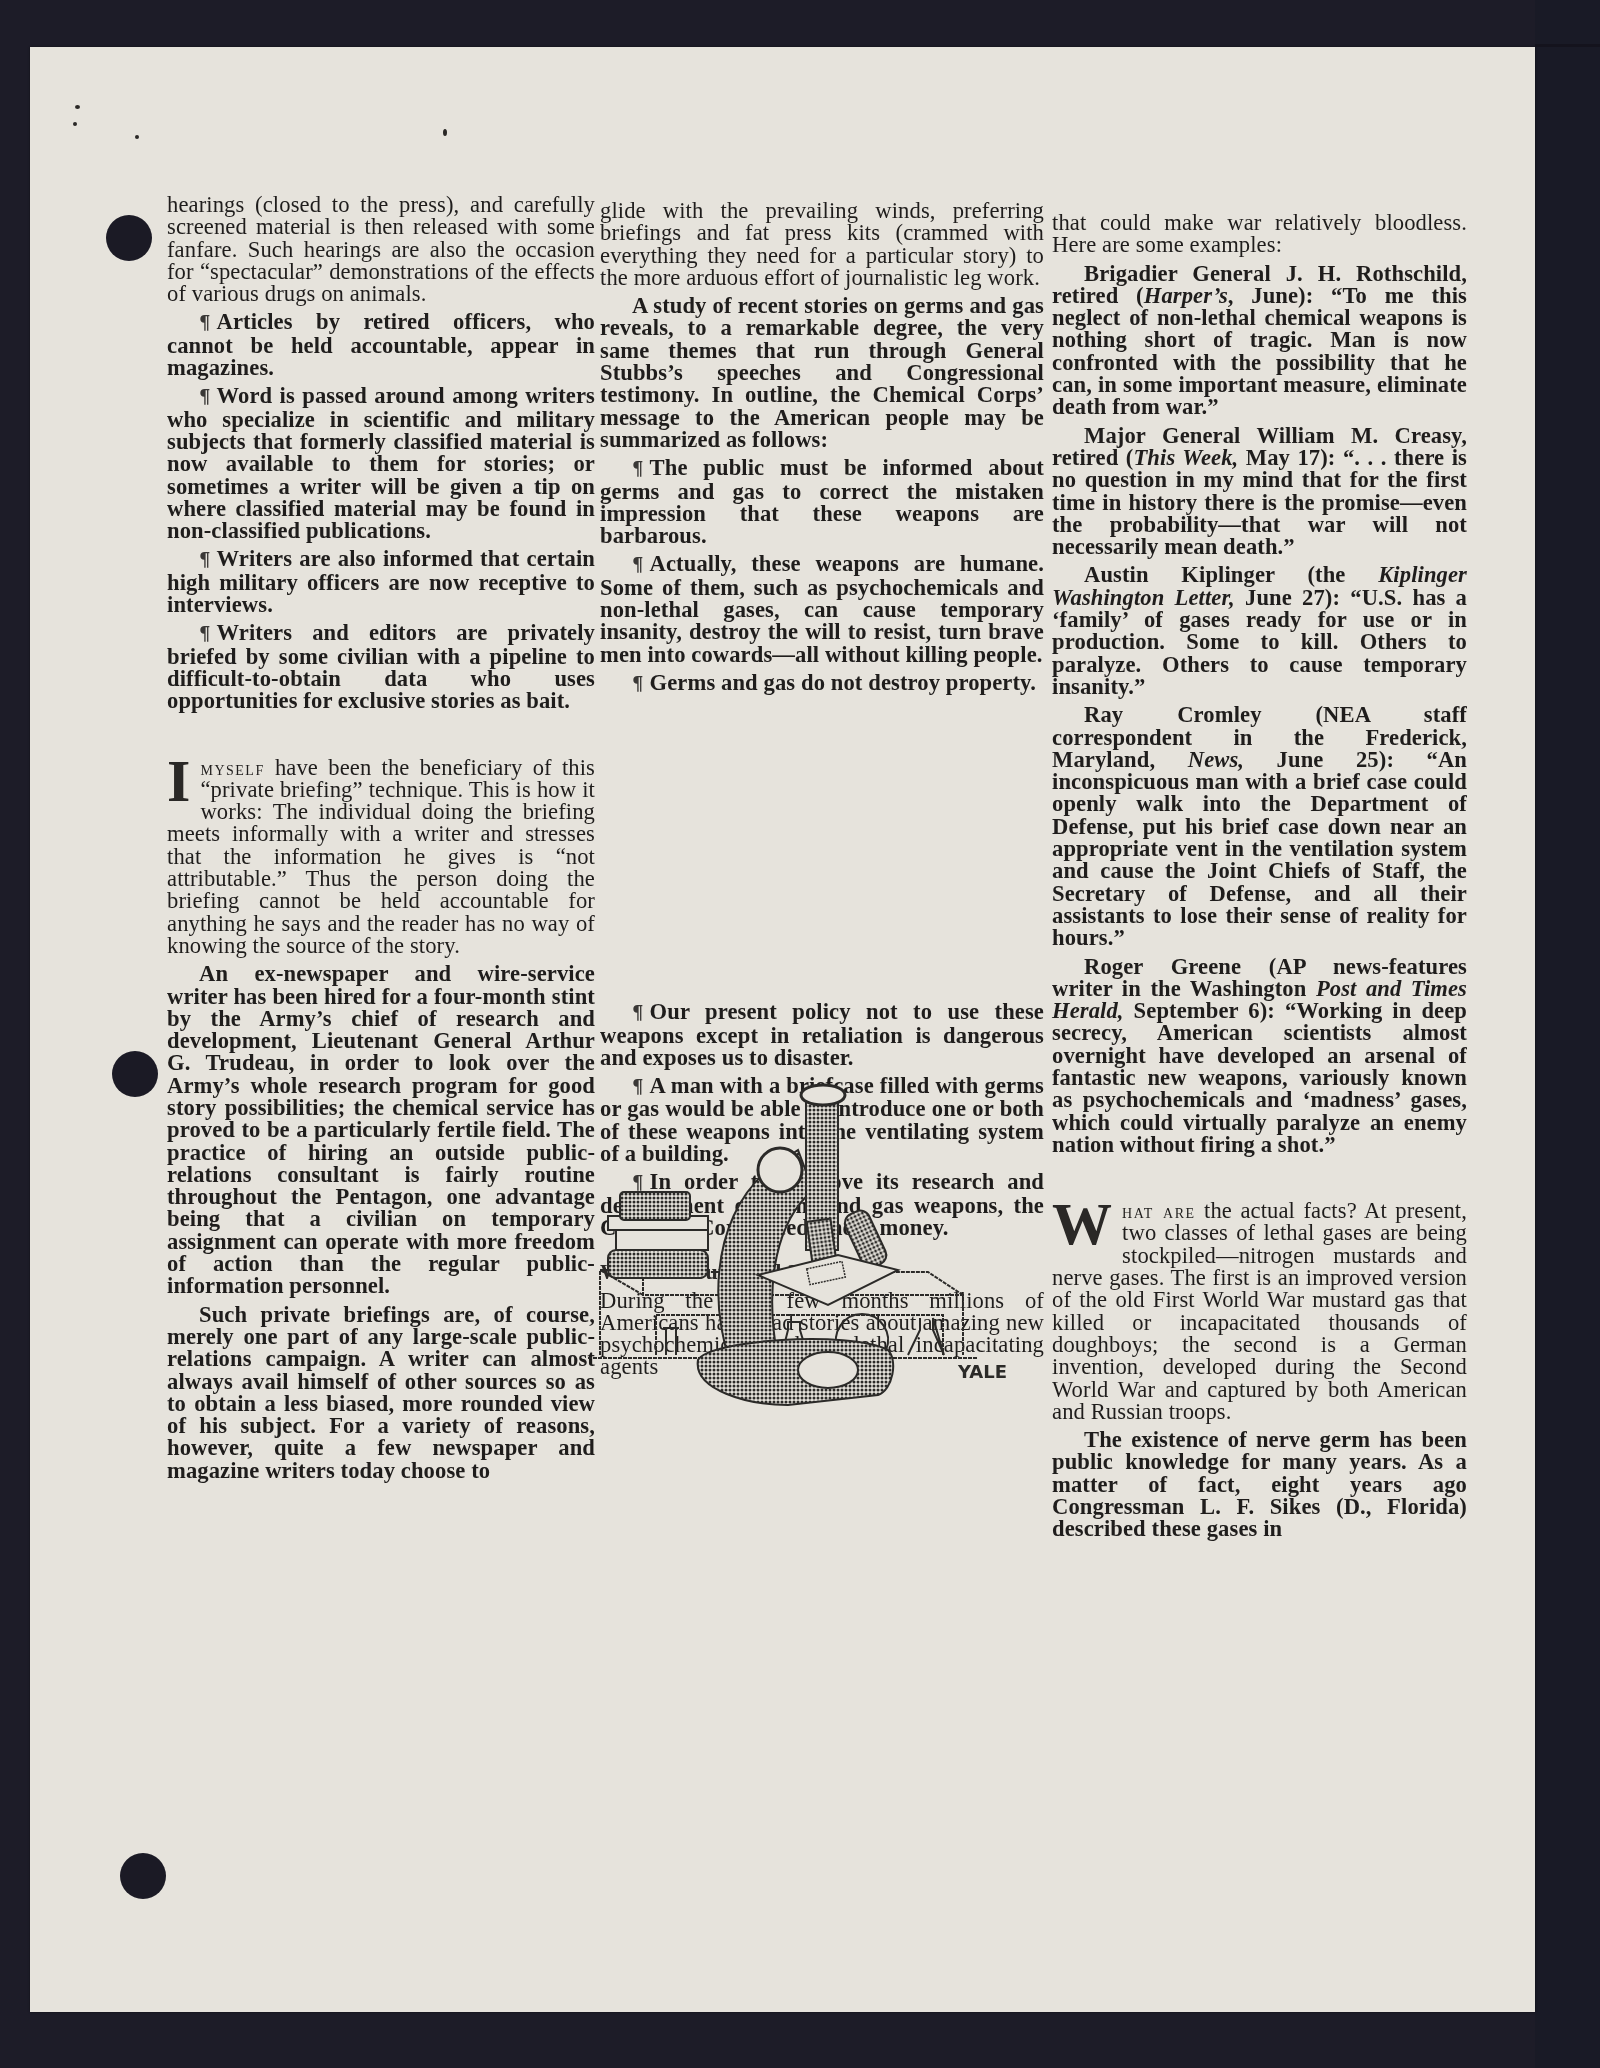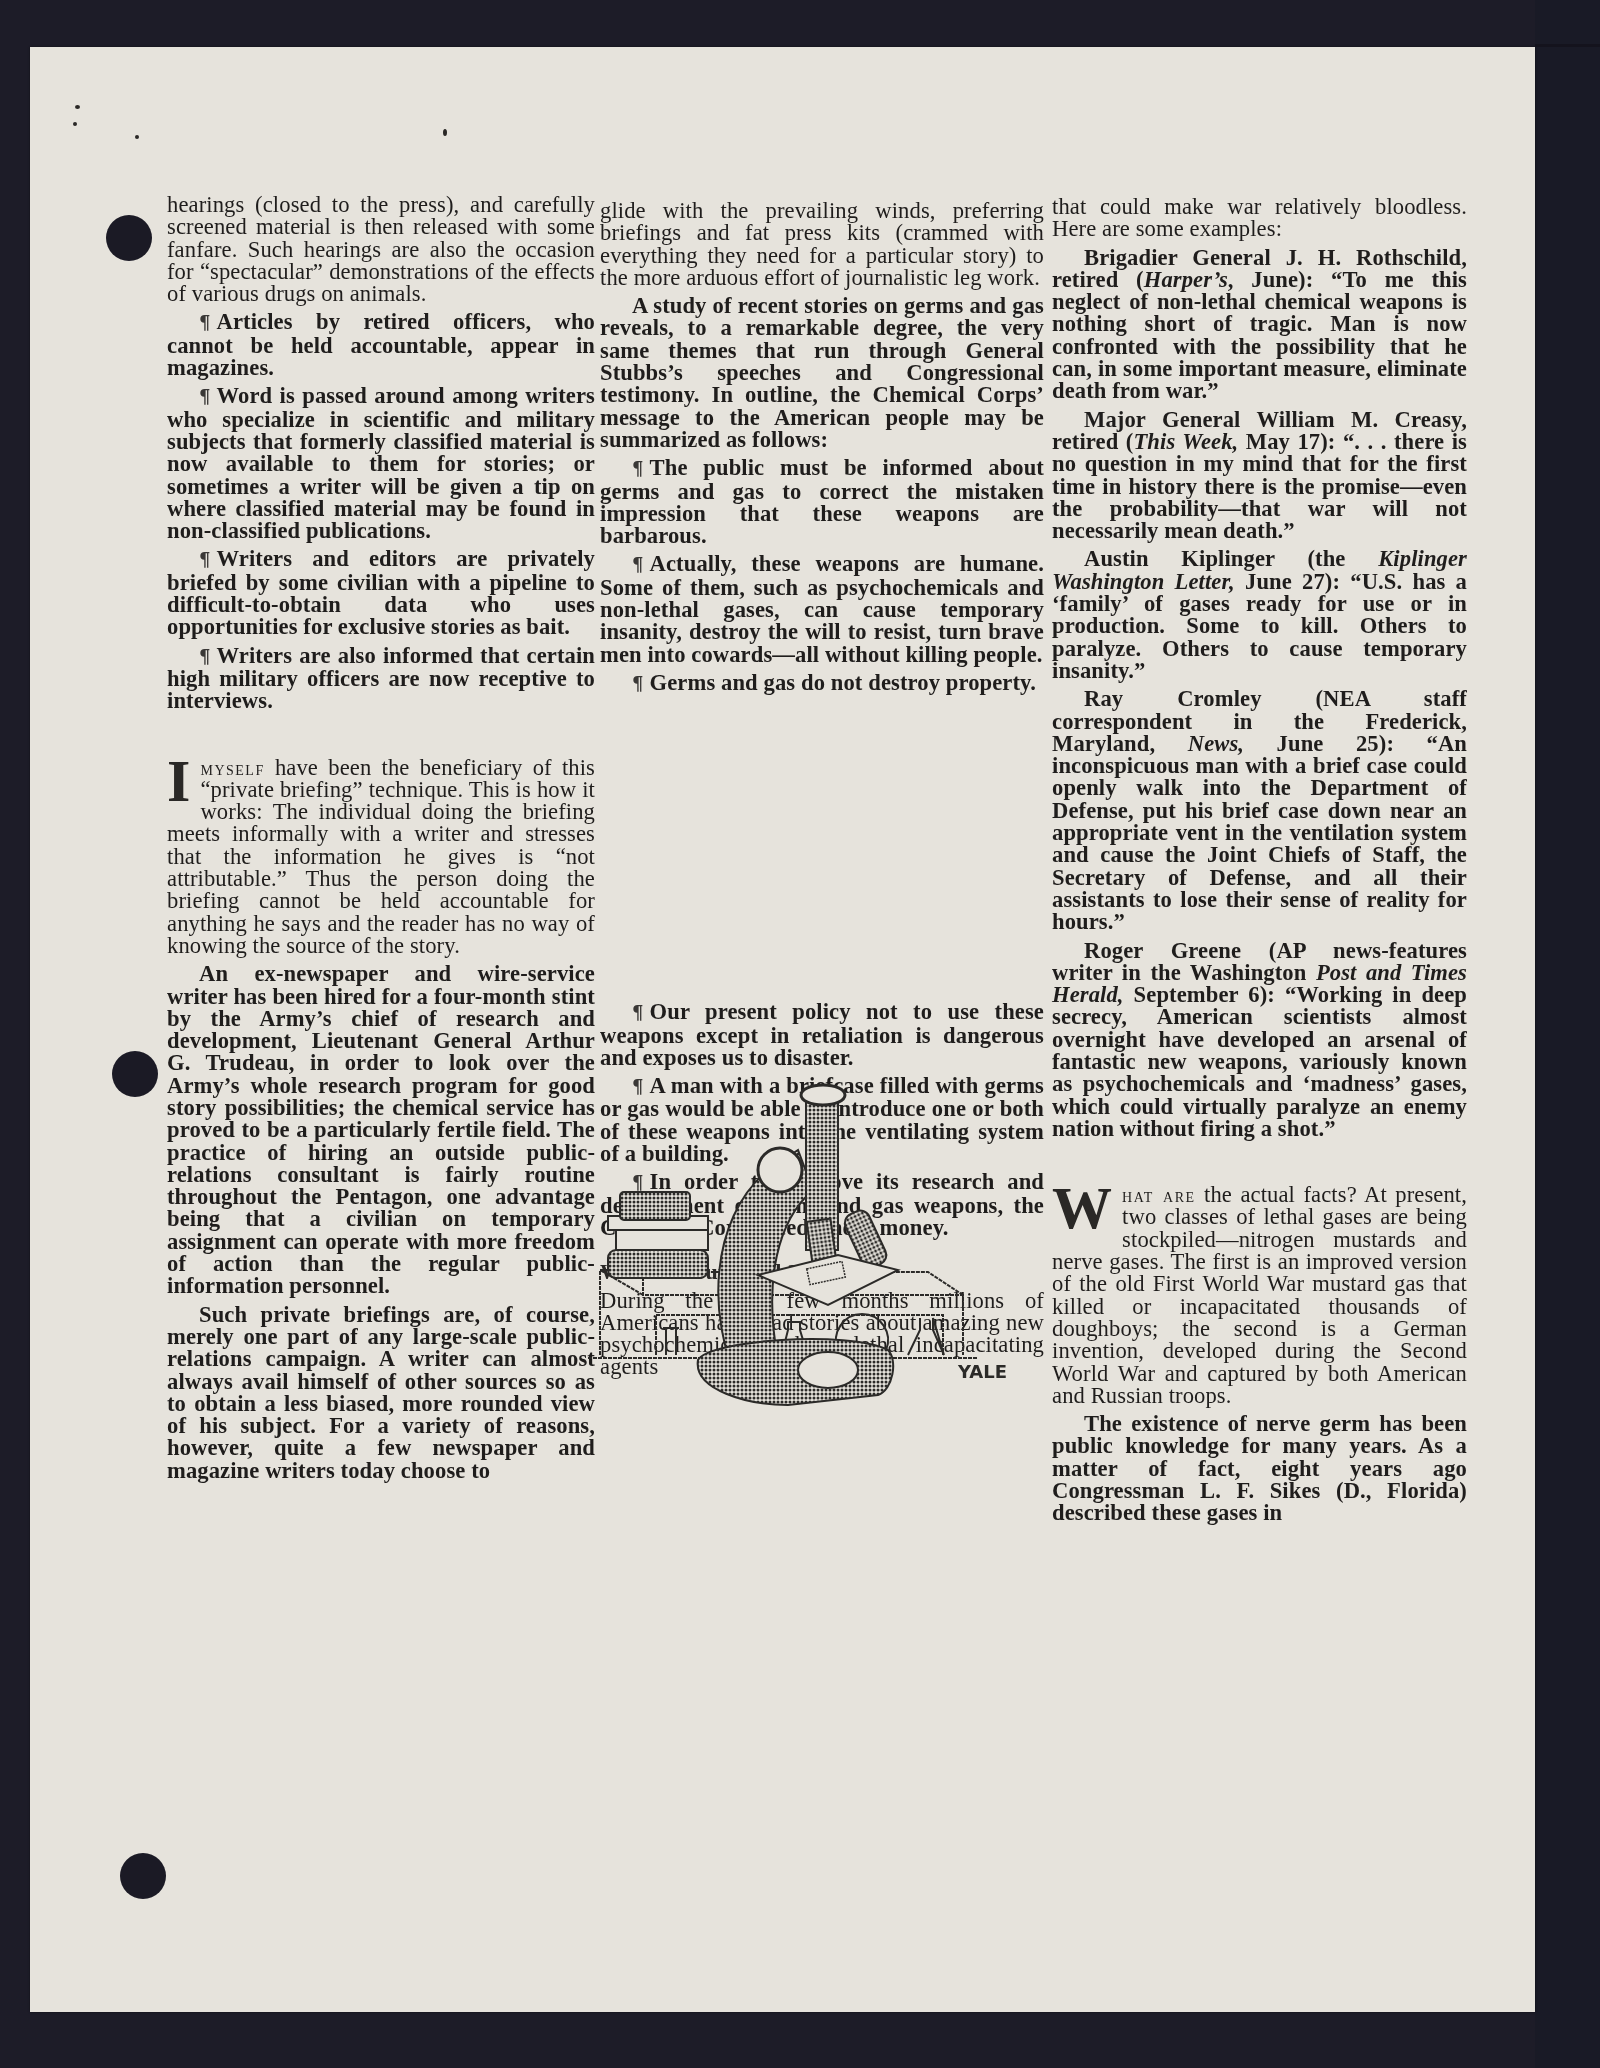--- a/index.html
+++ b/index.html
@@ -61,42 +61,42 @@
   <div class="speck" style="left:45px;top:58px;width:5px;height:4px;"></div>
   <div class="speck" style="left:43px;top:75px;width:4px;height:4px;"></div>
   <div class="speck" style="left:105px;top:88px;width:4px;height:4px;"></div>
   <div class="speck" style="left:413px;top:82px;width:4px;height:7px;"></div>
 </div>
 
 <div class="col" id="col0" style="left:167px;top:194px;width:428px;">
     <p>hearings (closed to the press), and carefully screened material is then released with some fanfare. Such hearings are also the occasion for “spectacular” demonstrations of the effects of various drugs on animals.</p>
     <p class="bullet gap"><span class="pil">¶</span><span>Articles by retired officers, who cannot be held accountable, appear in magazines.</span></p>
     <p class="bullet gap"><span class="pil">¶</span><span>Word is passed around among writers who specialize in scientific and military subjects that formerly classified material is now available to them for stories; or sometimes a writer will be given a tip on where classified material may be found in non-classified publications.</span></p>
+    <p class="bullet gap"><span class="pil">¶</span><span>Writers are also informed that certain high military officers are now receptive to interviews.</span></p>
     <p class="bullet gap"><span class="pil">¶</span><span>Writers and editors are privately briefed by some civilian with a pipeline to difficult-to-obtain data who uses opportunities for exclusive stories as bait.</span></p>
-    <p class="bullet gap"><span class="pil">¶</span><span>Writers are also informed that certain high military officers are now receptive to interviews.</span></p>
     <p class="biggap"><span class="dropcap">I</span><span class="smallcaps">myself</span><span> have been the beneficiary of this “private briefing” technique. This is how it works: The individual doing the briefing meets informally with a writer and stresses that the information he gives is “not attributable.” Thus the person doing the briefing cannot be held accountable for anything he says and the reader has no way of knowing the source of the story.</span></p>
     <p class="ind gap">An ex-newspaper and wire-service writer has been hired for a four-month stint by the Army’s chief of research and development, Lieutenant General Arthur G. Trudeau, in order to look over the Army’s whole research program for good story possibilities; the chemical service has proved to be a particularly fertile field. The practice of hiring an outside public-relations consultant is fairly routine throughout the Pentagon, one advantage being that a civilian on temporary assignment can operate with more freedom of action than the regular public-information personnel.</p>
     <p class="ind gap">Such private briefings are, of course, merely one part of any large-scale public-relations campaign. A writer can almost always avail himself of other sources so as to obtain a less biased, more rounded view of his subject. For a variety of reasons, however, quite a few newspaper and magazine writers today choose to</p>
   </div>
 
 <div class="col" id="col1" style="left:572px;top:200px;width:444px;margin-left:28px;">
     <p>glide with the prevailing winds, preferring briefings and fat press kits (crammed with everything they need for a particular story) to the more arduous effort of journalistic leg work.</p>
     <p class="ind gap">A study of recent stories on germs and gas reveals, to a remarkable degree, the very same themes that run through General Stubbs’s speeches and Congressional testimony. In outline, the Chemical Corps’ message to the American people may be summarized as follows:</p>
     <p class="bullet gap"><span class="pil">¶</span><span>The public must be informed about germs and gas to correct the mistaken impression that these weapons are barbarous.</span></p>
     <p class="bullet gap"><span class="pil">¶</span><span>Actually, these weapons are humane. Some of them, such as psychochemicals and non-lethal gases, can cause temporary insanity, destroy the will to resist, turn brave men into cowards—all without killing people.</span></p>
     <p class="bullet gap"><span class="pil">¶</span><span>Germs and gas do not destroy property.</span></p>
     <div style="height: 300px;"></div>
     <p class="bullet gap"><span class="pil">¶</span><span>Our present policy not to use these weapons except in retaliation is dangerous and exposes us to disaster.</span></p>
     <p class="bullet gap"><span class="pil">¶</span><span>A man with a briefcase filled with germs or gas would be able to introduce one or both of these weapons into the ventilating system of a building.</span></p>
     <p class="bullet gap"><span class="pil">¶</span><span>In order to improve its research and development of germ and gas weapons, the Chemical Corps needs more money.</span></p>
     <div class="hd">War Without Death?</div>
     <p>During the last few months millions of Americans have read stories about amazing new psychochemicals and non-lethal incapacitating agents</p>
   </div>
 
-<div class="col" id="col2" style="left:1052px;top:196px;width:415px;">
+<div class="col" id="col2" style="left:1052px;top:212px;width:415px;">
     <p>that could make war relatively bloodless. Here are some examples:</p>
     <p class="ind gap"><span>Brigadier General J. H. Rothschild, retired (</span><i>Harper’s</i><span>, June): “To me this neglect of non-lethal chemical weapons is nothing short of tragic. Man is now confronted with the possibility that he can, in some important measure, eliminate death from war.”</span></p>
     <p class="ind gap"><span>Major General William M. Creasy, retired (</span><i>This Week,</i><span> May 17): “. . . there is no question in my mind that for the first time in history there is the promise—even the probability—that war will not necessarily mean death.”</span></p>
     <p class="ind gap"><span>Austin Kiplinger (the </span><i>Kiplinger Washington Letter,</i><span> June 27): “U.S. has a ‘family’ of gases ready for use or in production. Some to kill. Others to paralyze. Others to cause temporary insanity.”</span></p>
     <p class="ind gap"><span>Ray Cromley (NEA staff correspondent in the Frederick, Maryland, </span><i>News,</i><span> June 25): “An inconspicuous man with a brief case could openly walk into the Department of Defense, put his brief case down near an appropriate vent in the ventilation system and cause the Joint Chiefs of Staff, the Secretary of Defense, and all their assistants to lose their sense of reality for hours.”</span></p>
     <p class="ind gap"><span>Roger Greene (AP news-features writer in the Washington </span><i>Post and Times Herald,</i><span> September 6): “Working in deep secrecy, American scientists almost overnight have developed an arsenal of fantastic new weapons, variously known as psychochemicals and ‘madness’ gases, which could virtually paralyze an enemy nation without firing a shot.”</span></p>
     <p class="biggap"><span class="dropcap">W</span><span class="smallcaps">hat are</span><span> the actual facts? At present, two classes of lethal gases are being stockpiled—nitrogen mustards and nerve gases. The first is an improved version of the old First World War mustard gas that killed or incapacitated thousands of doughboys; the second is a German invention, developed during the Second World War and captured by both American and Russian troops.</span></p>
     <p class="ind gap">The existence of nerve germ has been public knowledge for many years. As a matter of fact, eight years ago Congressman L. F. Sikes (D., Florida) described these gases in</p>
   </div>
 

